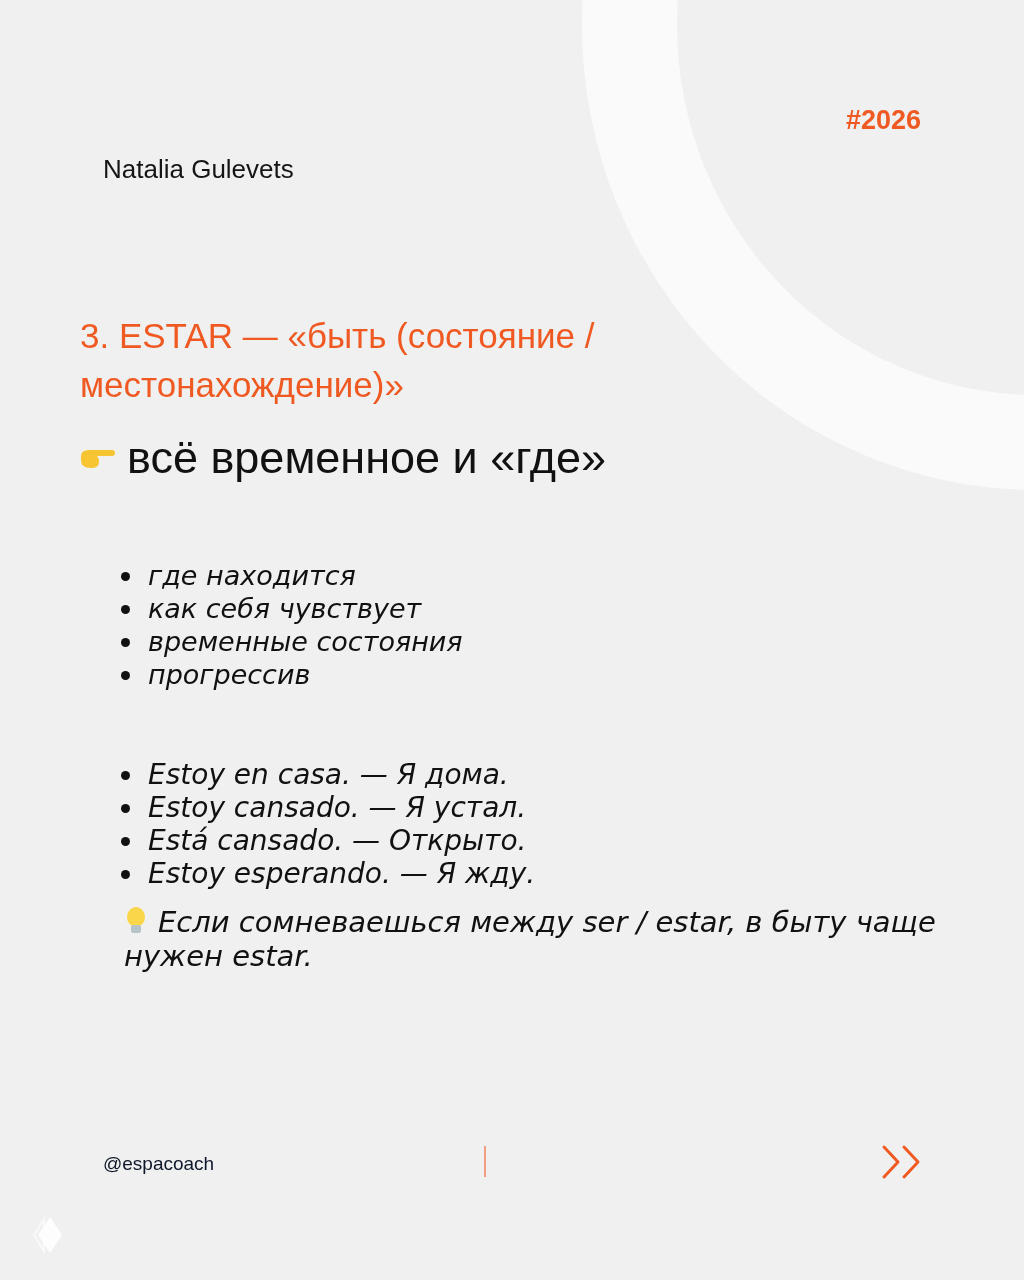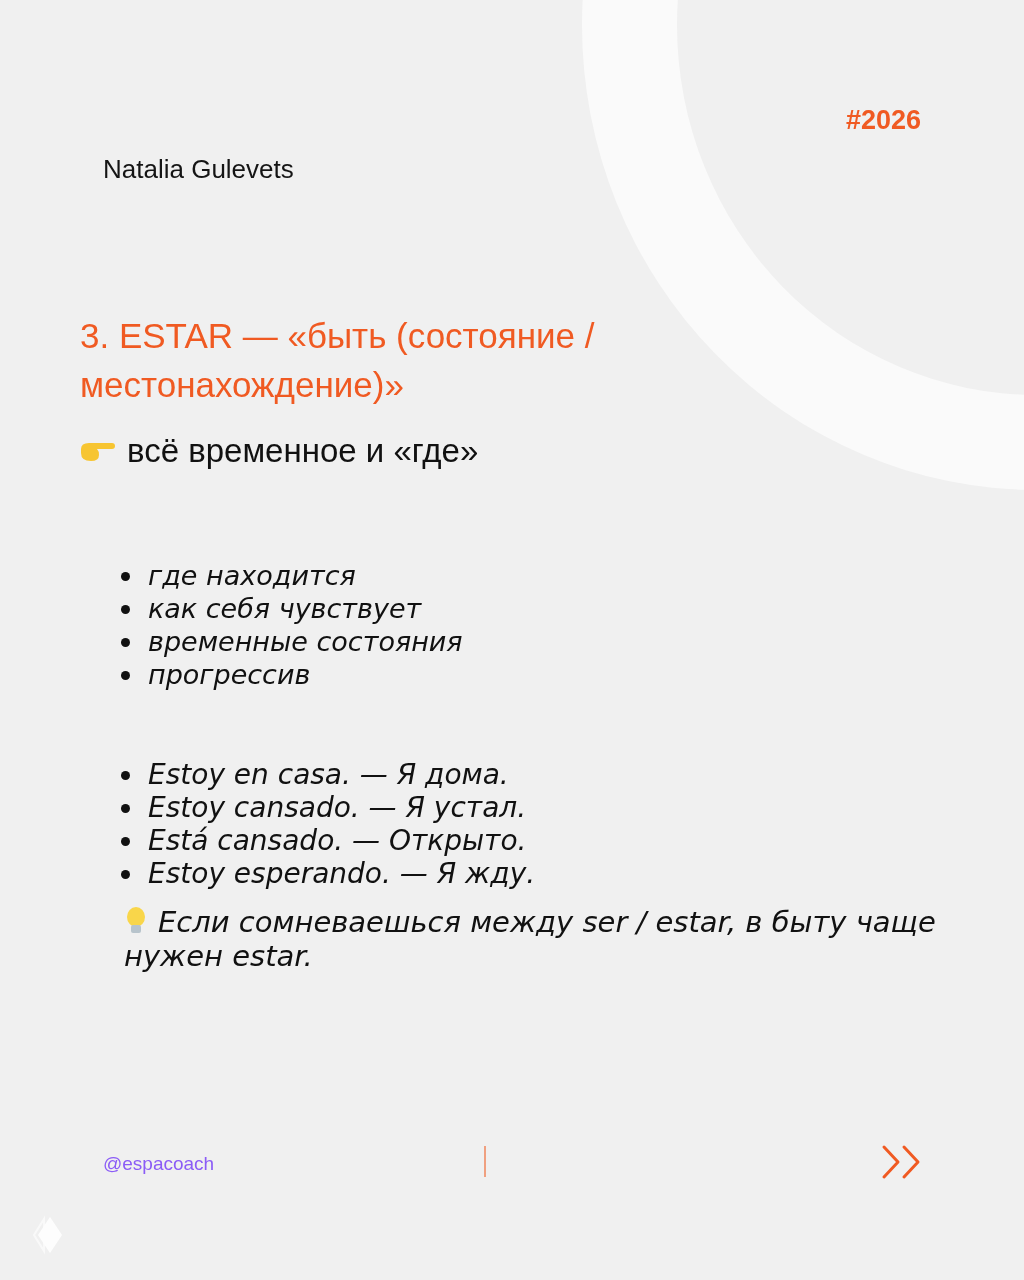--- a/index.html
+++ b/index.html
@@ -24,21 +24,21 @@
     .tag {
       position: absolute; right: 103px; top: 105px;
       font-size: 27px; font-weight: bold;
     }
     .title {
       position: absolute; left: 80px; top: 311px; width: 720px;
       font-size: 35px; font-weight: normal; line-height: 49px;
     }
     .subtitle {
       position: absolute; left: 79px; top: 432px;
-      font-size: 33px; color: #111;
+      font-size: 45px; color: #111;
       display: flex; align-items: center;
     }
     .hand {
       width: 36px; height: 24px; margin-right: 12px; display: inline-block;
     }
     .section {
       position: absolute; left: 80px; top: 543px;
       font-family: "DejaVu Sans", sans-serif; font-style: italic;
       font-size: 27px; line-height: 33px; color: #111;
     }
@@ -53,21 +53,21 @@
       font-family: "DejaVu Sans", sans-serif; font-style: italic;
       font-size: 28px; line-height: 33px; }
     .tip {
       position: absolute; left: 79px; top: 905px; width: 860px;
       font-family: "DejaVu Sans", sans-serif; font-style: italic;
       font-size: 29px; line-height: 34px; margin-left: 45px;
     }
     .bulb { display: inline-block; width: 24px; height: 30px; vertical-align: -4px; margin-right: 10px; }
     .handle {
       position: absolute; left: 103px; top: 1153px;
-      font-size: 19px; color: #8b5cf6;
+      font-size: 19px; color: #0f172a;
     }
     .divider {
       position: absolute; left: 484px; top: 1146px;
       width: 2px; height: 31px; background: #f0a080;
     }
     .next {
       position: absolute; left: 880px; top: 1144px; width: 44px; height: 36px;
     }
     .logo {
       position: absolute; left: 30px; top: 1215px; width: 34px; height: 40px;

